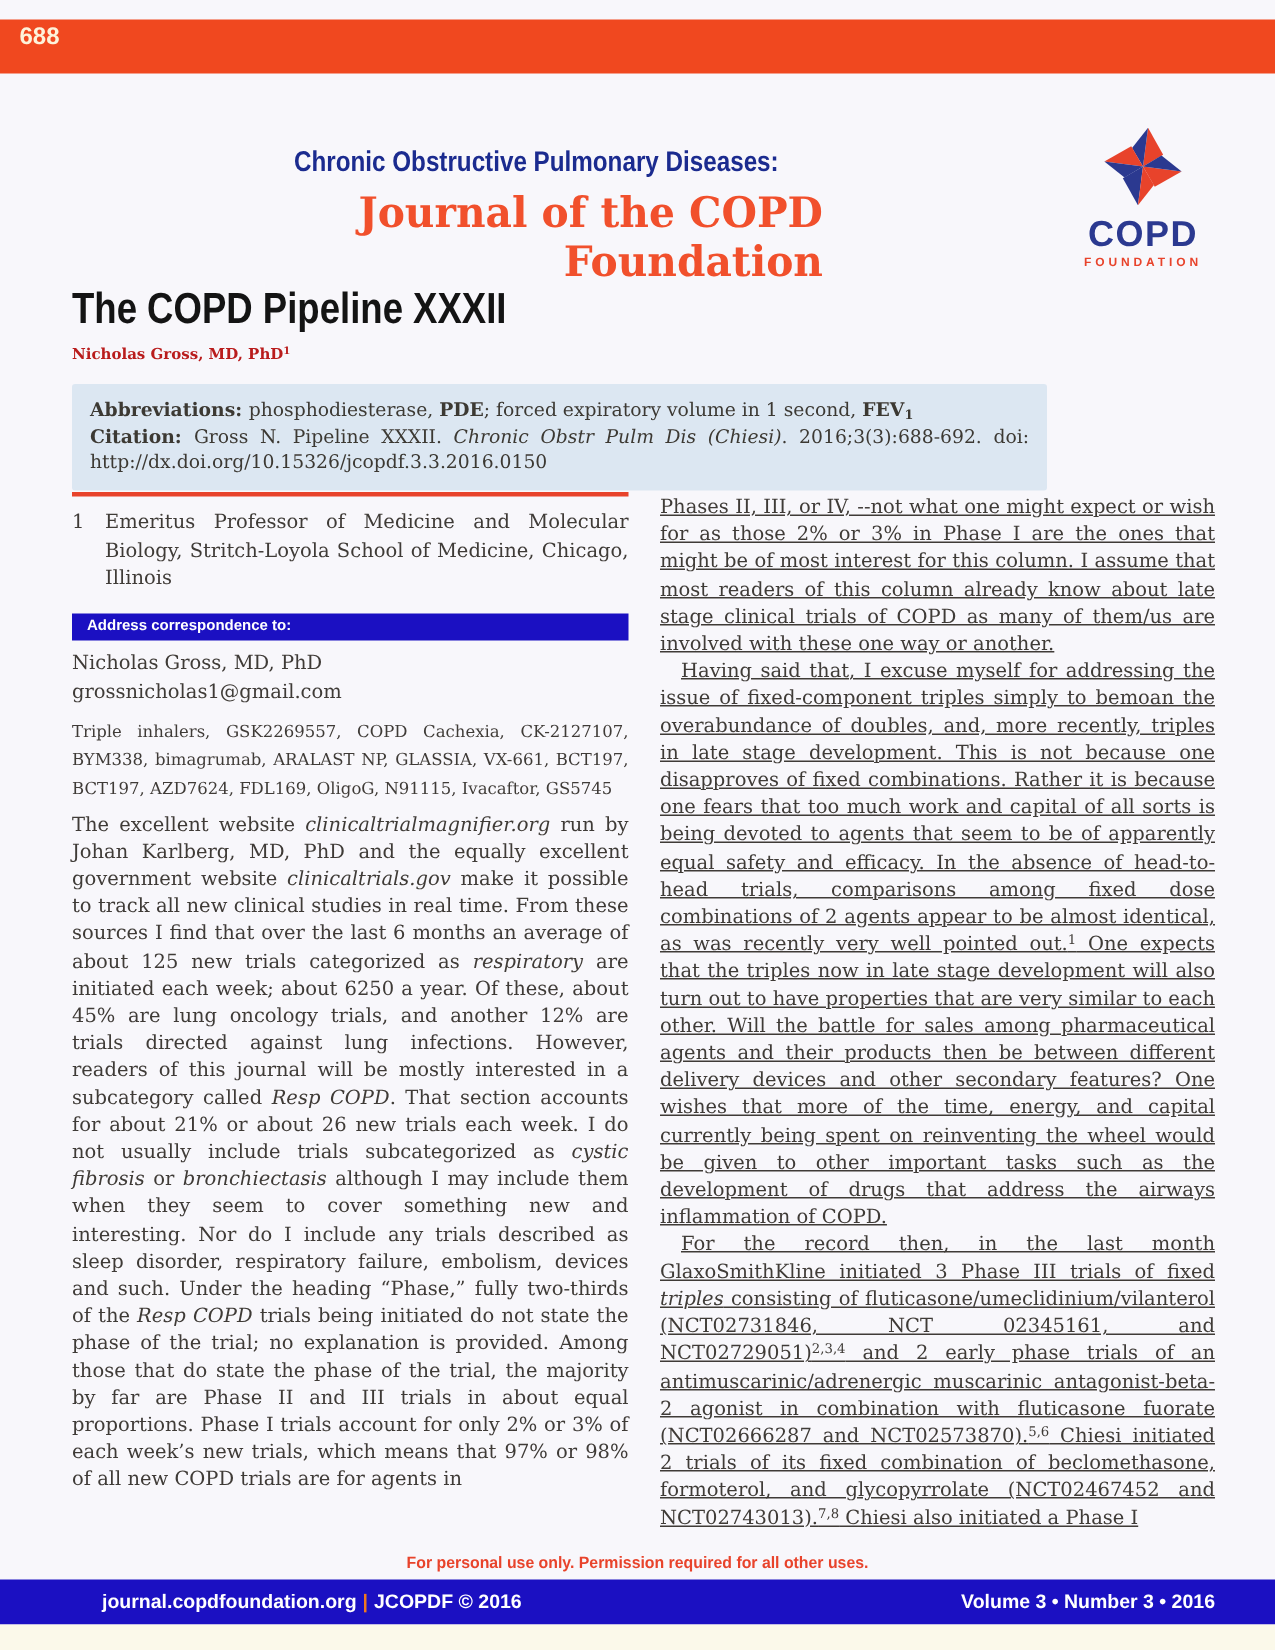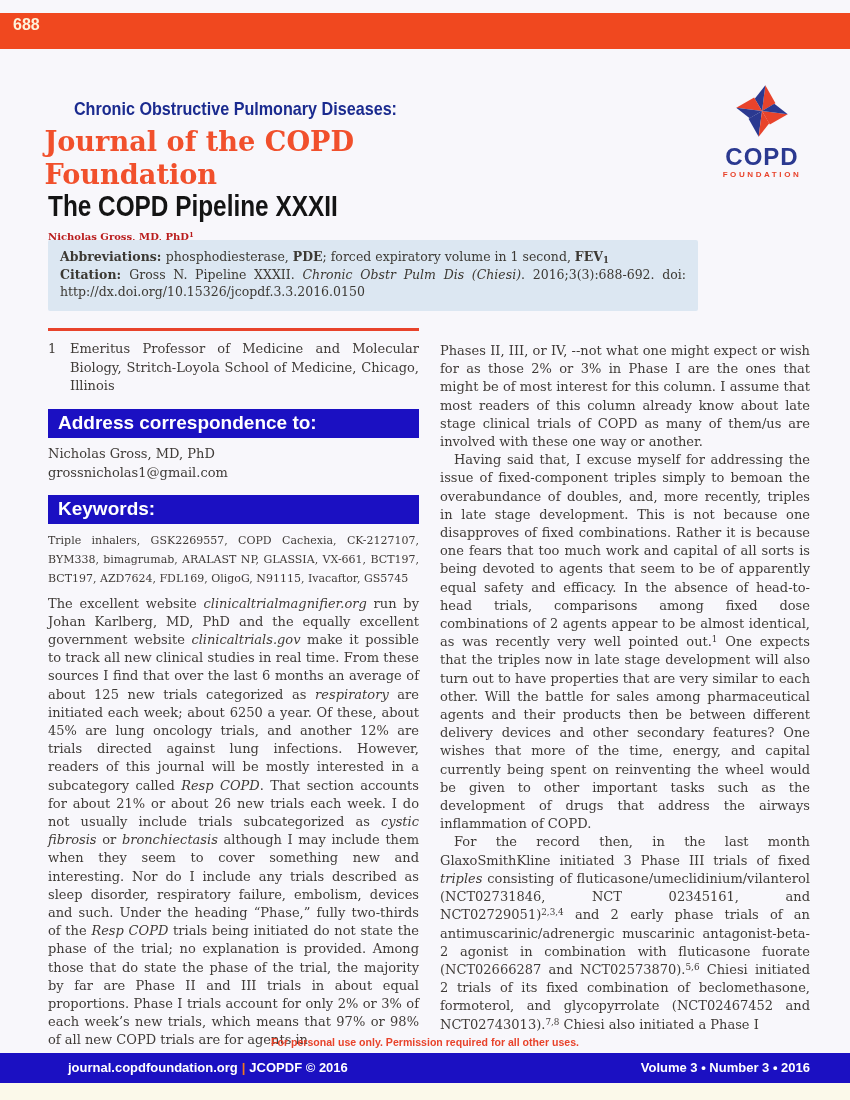--- a/index.html
+++ b/index.html
@@ -3,48 +3,48 @@
 <meta charset="utf-8">
 <style>
   html,body{margin:0;padding:0;}
   .page{position:relative;width:850px;height:1100px;background:#f8f7fb;overflow:hidden;
         font-family:"DejaVu Serif",serif;color:#3f3b37;}
   
   .topbar{position:absolute;left:0;top:13px;width:850px;height:36px;background:#f0481f;}
   .pagenum{position:absolute;left:13px;top:3px;font-family:"Liberation Sans",sans-serif;
            font-weight:bold;font-size:16px;color:#fdf3da;}
   
-  .header-left{position:absolute;left:37px;top:98px;width:492px;text-align:left;}
+  .header-left{position:absolute;left:64px;top:98px;width:492px;text-align:right;}
   .series-title{font-family:"Liberation Sans",sans-serif;font-weight:bold;font-size:19px;
                 color:#1b2b8f;transform:scaleX(0.85);transform-origin:center;}
   .journal-title{font-family:"DejaVu Serif",serif;font-weight:bold;font-size:28px;
                  color:#f1502c;margin-top:5px;transform:scaleX(0.97);transform-origin:center;}
   .logo{position:absolute;left:703px;top:83px;width:118px;text-align:center;}
   .logo-copd{font-family:"Liberation Sans",sans-serif;font-weight:bold;font-size:24px;
              color:#2b3990;letter-spacing:1px;line-height:1;margin-top:2px;}
   .logo-foundation{font-family:"Liberation Sans",sans-serif;font-weight:bold;font-size:8px;
                    color:#e8432b;letter-spacing:2.6px;margin-top:1px;}
   
   .article-title{position:absolute;left:48px;top:190px;font-family:"Liberation Sans",sans-serif;
                  font-weight:bold;font-size:29px;color:#141414;transform:scaleX(0.84);
                  transform-origin:left;white-space:nowrap;}
   .author{position:absolute;left:48px;top:231px;font-size:10px;font-weight:bold;color:#b91c1c;text-align:right;}
-  .meta-box{position:absolute;left:48px;top:240px;width:650px;box-sizing:border-box;
+  .meta-box{position:absolute;left:48px;top:256px;width:650px;box-sizing:border-box;
             background:#dce7f2;border-radius:2px;padding:8px 12px 10px 12px;
             font-size:12.5px;line-height:17.5px;color:#3c3933;}
   .meta-box .line2{text-align:justify;}
   
   .col-left{position:absolute;left:48px;top:328px;width:371px;}
-  .col-right{position:absolute;left:440px;top:342px;width:370px;}
+  .col-right{position:absolute;left:440px;top:330px;width:370px;text-decoration:underline;}
   .red-rule{height:3px;background:#e8432b;margin-bottom:9px;}
   .footnote{display:flex;font-size:13px;line-height:18.5px;}
   .footnote .mark{width:22px;flex:none;}
   .footnote .fn-text{text-align:justify;}
   .blue-bar{background:#1b10c2;color:#ffffff;font-family:"Liberation Sans",sans-serif;
-            font-weight:bold;font-size:19px;padding:3px 6px 4px 10px;margin-top:13px;}
+            font-weight:bold;font-size:10px;padding:3px 6px 4px 10px;margin-top:13px;}
   .corr-lines{font-size:13px;line-height:19px;margin-top:6px;}
   .keywords-text{font-size:11px;line-height:19px;margin-top:7px;text-align:justify;}
   .section-head{background:#fbe2cf;margin-top:14px;padding:4px 8px 6px 8px;}
   .section-head span{display:inline-block;font-family:"Liberation Sans",sans-serif;font-weight:bold;
                      font-size:19.5px;color:#181818;transform:scaleX(0.93);transform-origin:left;
                      white-space:nowrap;}
   .body-text{font-size:13px;line-height:18.2px;text-align:justify;}
   .col-left .body-text{margin-top:7px;}
   .body-text p{margin:0;}
   .body-text p.indent{text-indent:14px;}
@@ -117,21 +117,20 @@
     <div class="red-rule"></div>
     <div class="footnote">
       <div class="mark">1</div>
       <div class="fn-text">Emeritus Professor of Medicine and Molecular Biology, Stritch-Loyola School of Medicine, Chicago, Illinois</div>
     </div>
     <div class="blue-bar">Address correspondence to:</div>
     <div class="corr-lines">
       <div>Nicholas Gross, MD, PhD</div>
       <div>grossnicholas1@gmail.com</div>
     </div>
-    <div class="blue-bar">Keywords:</div>
     <div class="keywords-text">Triple inhalers, GSK2269557, COPD Cachexia, CK-2127107, BYM338, bimagrumab, ARALAST NP, GLASSIA, VX-661, BCT197, BCT197, AZD7624, FDL169, OligoG, N91115, Ivacaftor, GS5745</div>
     <div class="body-text">
         <p><span>The excellent website </span><span class="i">clinicaltrialmagnifier.org</span><span> run by Johan Karlberg, MD, PhD and the equally excellent government website </span><span class="i">clinicaltrials.gov</span><span> make it possible to track all new clinical studies in real time. From these sources I find that over the last 6 months an average of about 125 new trials categorized as </span><span class="i">respiratory</span><span> are initiated each week; about 6250 a year. Of these, about 45% are lung oncology trials, and another 12% are trials directed against lung infections. However, readers of this journal will be mostly interested in a subcategory called </span><span class="i">Resp COPD</span><span>. That section accounts for about 21% or about 26 new trials each week. I do not usually include trials subcategorized as </span><span class="i">cystic fibrosis</span><span> or </span><span class="i">bronchiectasis</span><span> although I may include them when they seem to cover something new and interesting. Nor do I include any trials described as sleep disorder, respiratory failure, embolism, devices and such. Under the heading “Phase,” fully two-thirds of the </span><span class="i">Resp COPD</span><span> trials being initiated do not state the phase of the trial; no explanation is provided. Among those that do state the phase of the trial, the majority by far are Phase II and III trials in about equal proportions. Phase I trials account for only 2% or 3% of each week’s new trials, which means that 97% or 98% of all new COPD trials are for agents in</span></p>
       </div>
   </div>
 
   <div class="col-right">
     <div class="body-text">
         <p><span>Phases II, III, or IV, --not what one might expect or wish for as those 2% or 3% in Phase I are the ones that might be of most interest for this column. I assume that most readers of this column already know about late stage clinical trials of COPD as many of them/us are involved with these one way or another.</span></p>
         <p class="indent"><span>Having said that, I excuse myself for addressing the issue of fixed-component triples simply to bemoan the overabundance of doubles, and, more recently, triples in late stage development.  This is not because one disapproves of fixed combinations. Rather it is because one fears that too much work and capital of all sorts is being devoted to agents that seem to be of apparently equal safety and efficacy. In the absence of head-to-head trials, comparisons among fixed dose combinations of 2 agents appear to be almost identical, as was recently very well pointed out.</span><sup>1</sup><span> One expects that the triples now in late stage development will also turn out to have properties that are very similar to each other. Will the battle for sales among pharmaceutical agents and their products then be between different delivery devices and other secondary features? One wishes that more of the time, energy, and capital currently being spent on reinventing the wheel would be given to other important tasks such as the development of drugs that address the airways inflammation of COPD.</span></p>

